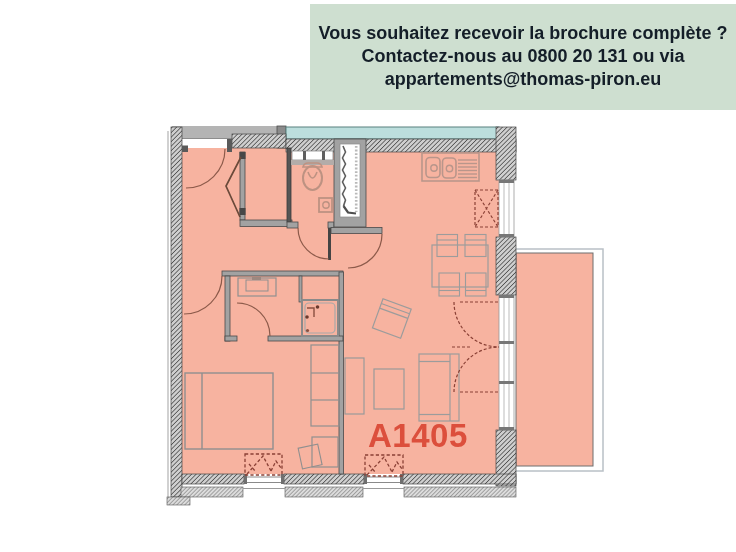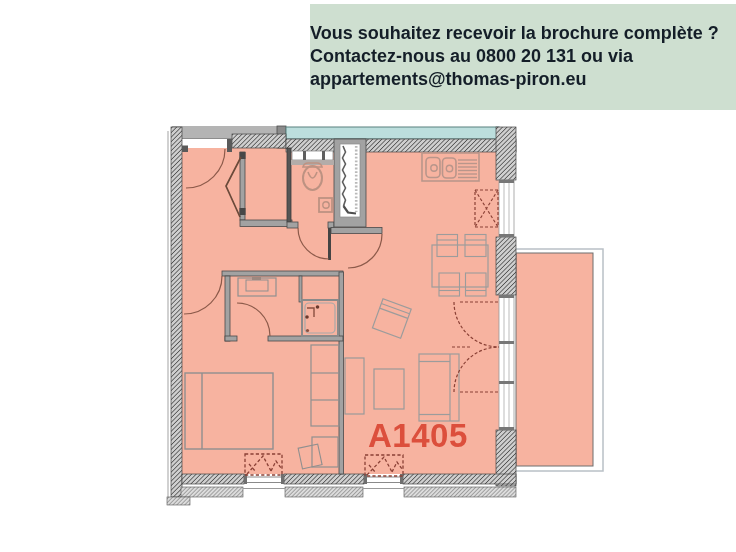--- a/index.html
+++ b/index.html
@@ -1,18 +1,18 @@
 <!DOCTYPE html>
 <html><head>
 <meta charset="utf-8">
 <style>
   html,body{margin:0;padding:0;background:#ffffff;}
   body{width:736px;height:552px;position:relative;overflow:hidden;font-family:"Liberation Sans",sans-serif;}
   .infobox{position:absolute;left:310px;top:4px;width:426px;height:106px;background:#cedfd0;
-    color:#141e28;font-weight:bold;font-size:18px;line-height:23px;text-align:left;
+    color:#141e28;font-weight:bold;font-size:18px;line-height:23px;text-align:center;
     box-sizing:border-box;padding-top:18px;}
   svg{position:absolute;left:0;top:0;}
 </style>
 </head>
 <body>
 
 <div class="infobox">Vous souhaitez recevoir la brochure complète ?<br>Contactez-nous au 0800 20 131 ou via<br>appartements@thomas-piron.eu</div>
 <svg width="736" height="552" viewBox="0 0 736 552">
 <defs>
 <pattern id="hatch" width="3.2" height="3.2" patternUnits="userSpaceOnUse" patternTransform="rotate(45)">

